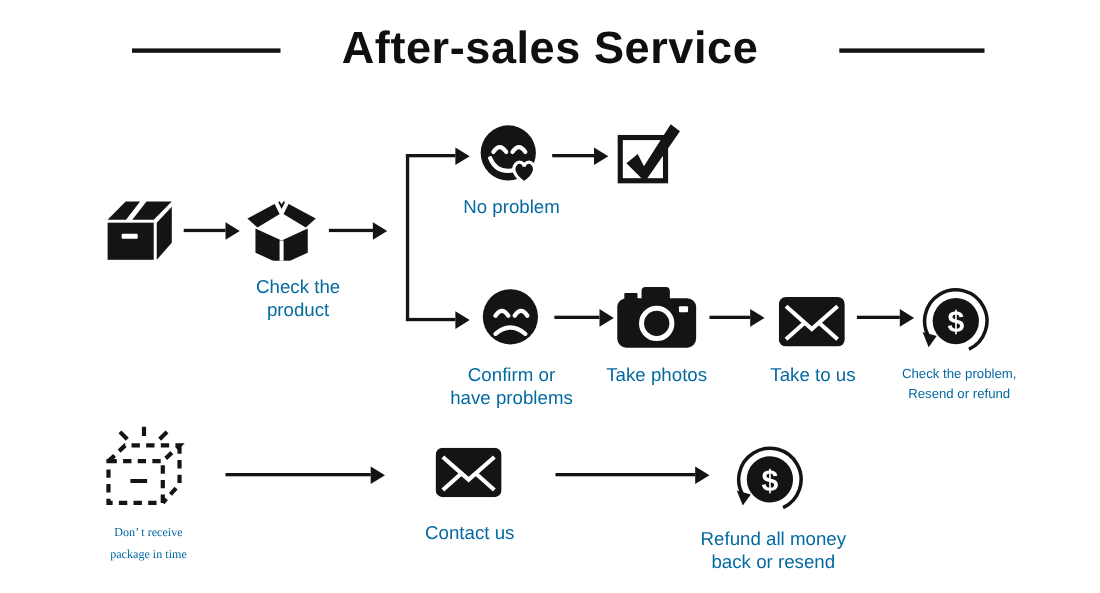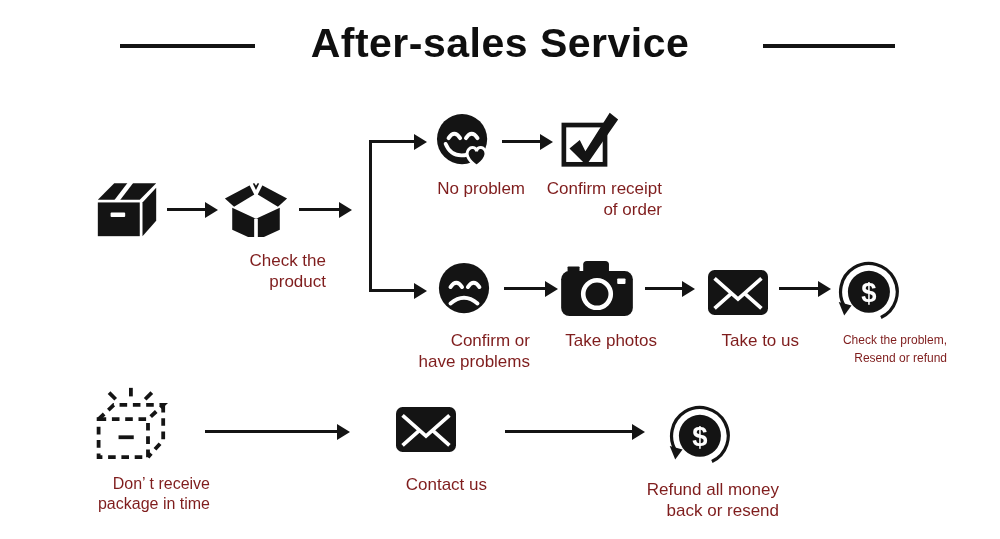--- a/index.html
+++ b/index.html
@@ -10,25 +10,25 @@
   .title {
     position:absolute; left:0; right:0; top:20px; text-align:center;
     font-size:41px; font-weight:800; color:#0f0f0f; letter-spacing:0.5px;
   }
   .rule { position:absolute; height:4px; background:#141414; top:44px; }
   .rule-left  { left:120px; width:135px; }
   .rule-right { left:763px; width:132px; }
 
   .icon { position:absolute; }
   .node-label {
-    position:absolute; text-align:right; color:#7f1d1d;
+    position:absolute; text-align:center; color:#0369a1;
     font-size:17px; line-height:21px; white-space:pre-line;
   }
   .node-label.small { font-size:12px; line-height:17.5px; }
-  .node-label.mid   { font-size:16px;   line-height:20px; }
+  .node-label.mid   { font-size:11px;   line-height:20px;font-family:Liberation Serif, serif; }
 
   .arrow { position:absolute; height:3px; background:#141414; }
   .arrow::after {
     content:""; position:absolute; right:-13px; top:-6.5px; width:0; height:0;
     border-left:13px solid #141414;
     border-top:8px solid transparent; border-bottom:8px solid transparent;
   }
   .vline { position:absolute; width:3px; background:#141414; }
 </style>
 </head>
@@ -78,22 +78,20 @@
     <path d="M 42 55 C 33 49 30 42 34 37.5 C 37 34 42 36 42 40 C 42 36 47 34 50 37.5 C 54 42 51 49 42 55 Z" fill="#141414" stroke="#ffffff" stroke-width="3"></path>
   </svg>
   <div class="node-label" style="left:405px;top:178px;width:120px">No problem</div>
 
   <div class="arrow" style="left:502px;top:140px;width:38px"></div>
 
   <svg class="icon" style="left:560px;top:111px" width="62" height="58" viewBox="0 0 66 62">
     <rect x="4" y="15" width="44" height="42" fill="#ffffff" stroke="#141414" stroke-width="5"></rect>
     <polygon points="10,40 21,31 27,43 53,2 62,9 28,58" fill="#141414"></polygon>
   </svg>
-  <div class="node-label" style="left:532px;top:178px;width:130px">Confirm receipt
-of order</div>
 
   <svg class="icon" style="left:436px;top:261px" width="56" height="56" viewBox="0 0 58 58">
     <circle cx="29" cy="28" r="26" fill="#141414"></circle>
     <path d="M 15 27 Q 21 18 27 27" stroke="#ffffff" stroke-width="4" fill="none" stroke-linecap="round"></path>
     <path d="M 33 27 Q 39 18 45 27" stroke="#ffffff" stroke-width="4" fill="none" stroke-linecap="round"></path>
     <path d="M 15 44 Q 29 32 43 44" stroke="#ffffff" stroke-width="4" fill="none" stroke-linecap="round"></path>
   </svg>
   <div class="node-label" style="left:400px;top:330px;width:130px">Confirm or
 have problems</div>
 

